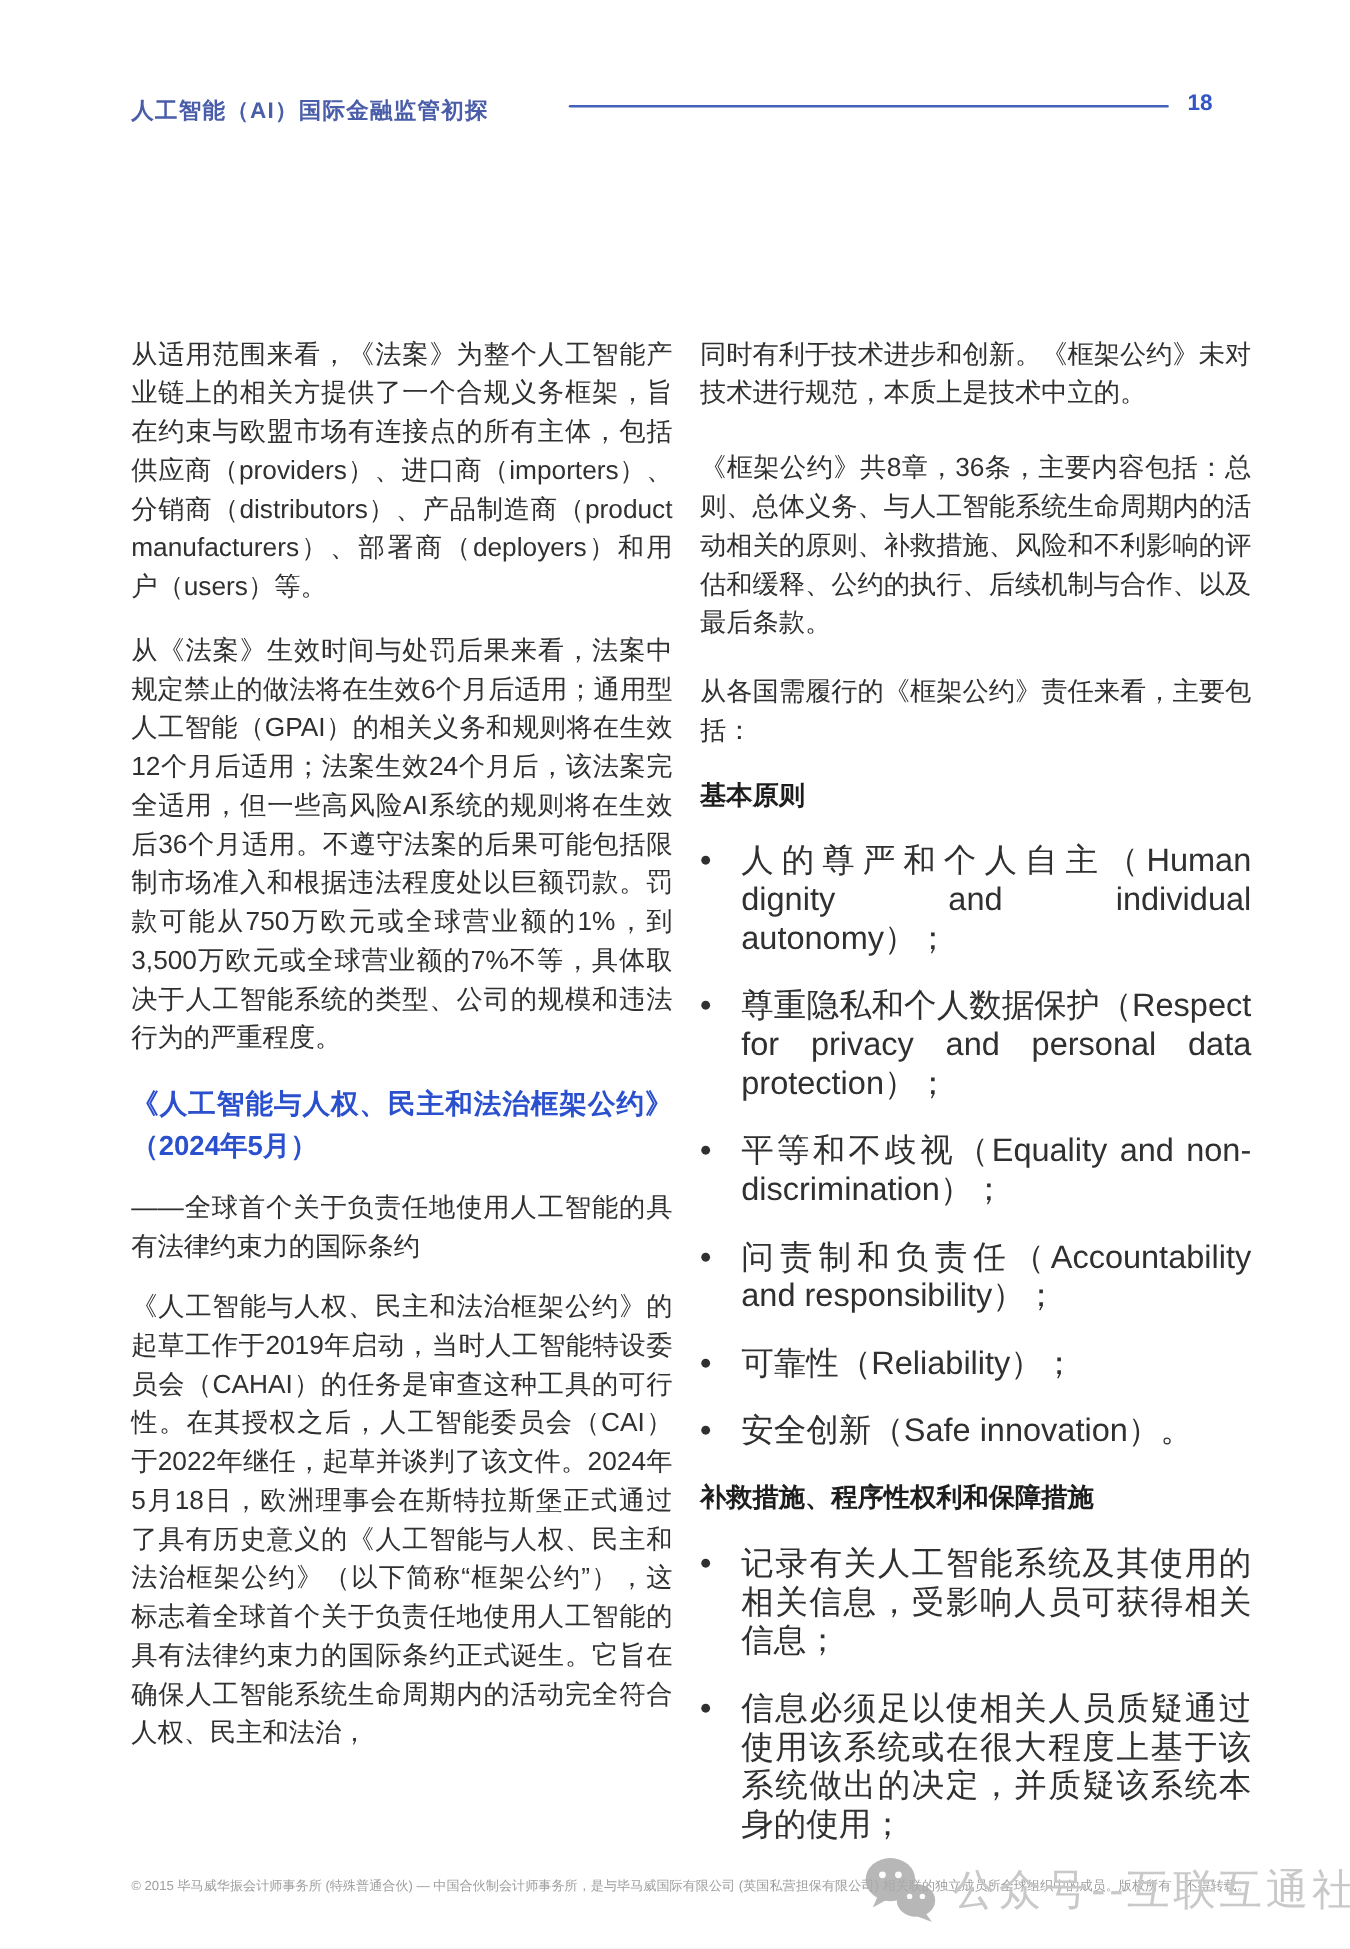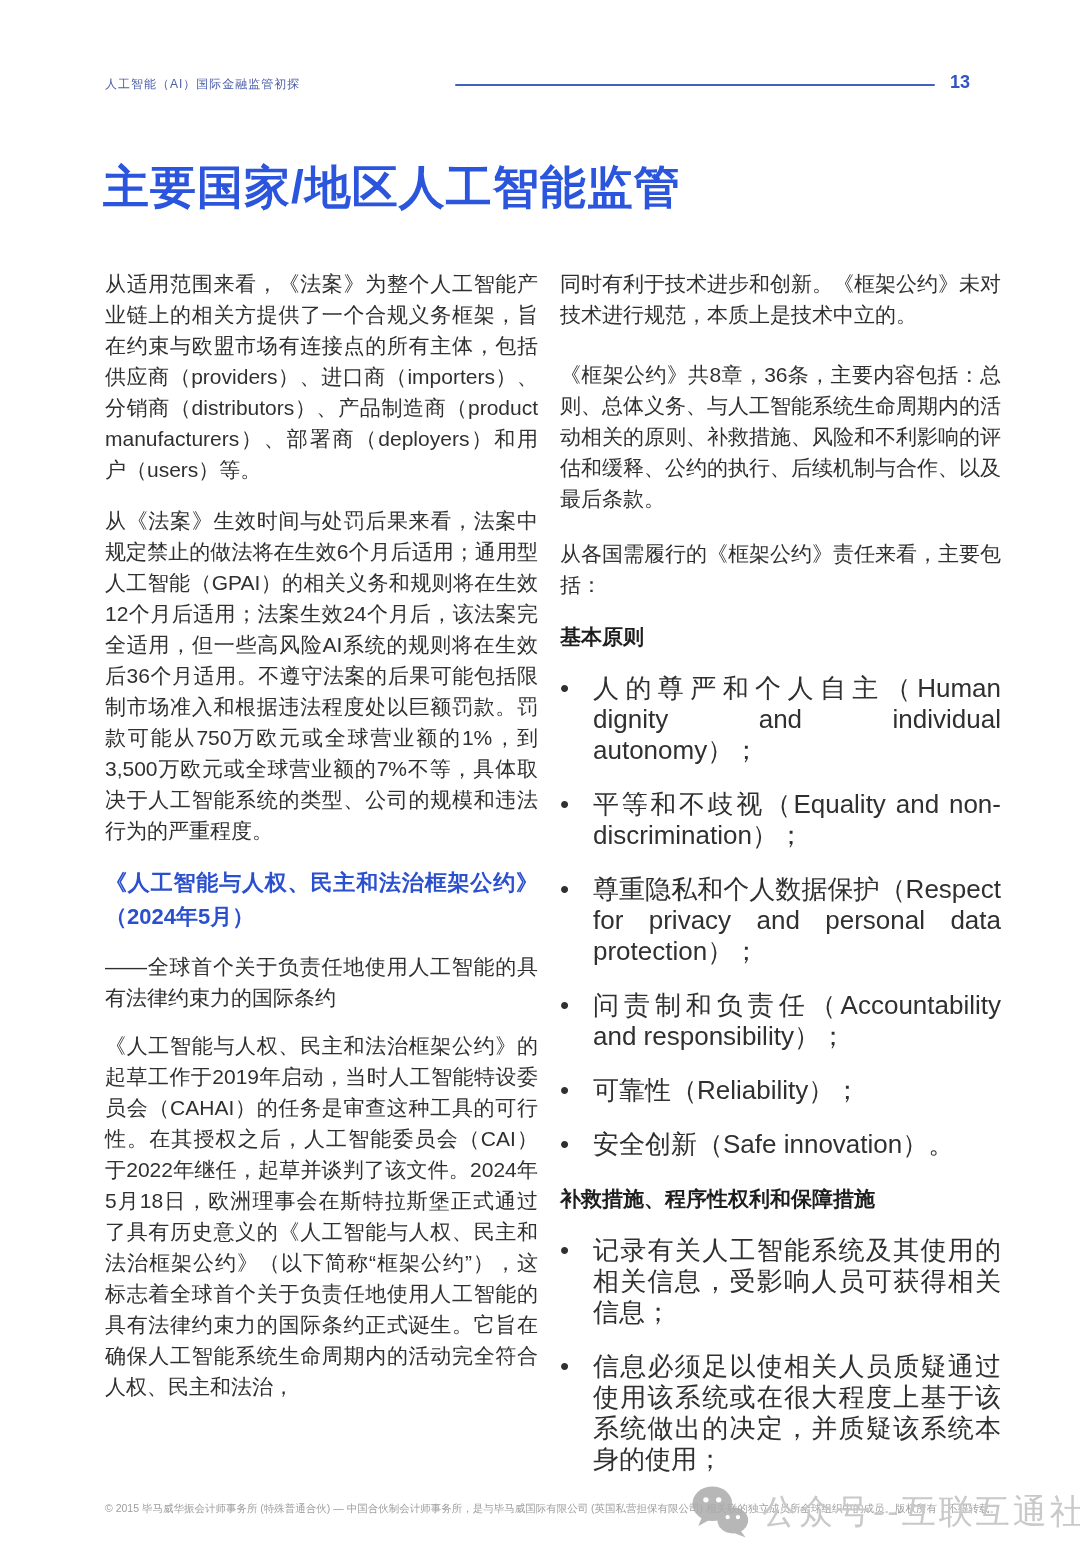--- a/index.html
+++ b/index.html
@@ -8,21 +8,21 @@
     width:1080px;height:1559px;
     margin:0 auto;
     background:#ffffff;
     font-family:"Liberation Sans","DejaVu Sans",sans-serif;
     color:#2f2f2f;
     overflow:hidden;
   }
   
   .hdr-title{
     position:absolute;left:105px;top:76px;
-    font-size:12px;font-weight:400;color:#4a5da9;letter-spacing:1px;
+    font-size:18px;font-weight:700;color:#4a5da9;letter-spacing:1px;
   }
   .hdr-rule{
     position:absolute;left:455px;top:84px;width:480px;height:2px;
     background:#4262b8;border-radius:1px;
   }
   .hdr-page{
     position:absolute;left:950px;top:72px;
     font-size:18px;font-weight:bold;color:#3254c5;
   }
   
@@ -79,23 +79,22 @@
     white-space:nowrap;
   }
 </style>
 </head>
 <body>
 
 <div class="page">
 
   <div class="hdr-title">人工智能（AI）国际金融监管初探</div>
   <div class="hdr-rule"></div>
-  <div class="hdr-page">13</div>
+  <div class="hdr-page">18</div>
 
-  <div class="h1">主要国家/地区人工智能监管</div>
 
   <div class="cols">
 
     <div class="col-left">
       <p class="body-p">从适用范围来看，《法案》为整个人工智能产业链上的相关方提供了一个合规义务框架，旨在约束与欧盟市场有连接点的所有主体，包括供应商（providers）、进口商（importers）、分销商（distributors）、产品制造商（product manufacturers）、部署商（deployers）和用户（users）等。</p>
       <p class="body-p">从《法案》生效时间与处罚后果来看，法案中规定禁止的做法将在生效6个月后适用；通用型人工智能（GPAI）的相关义务和规则将在生效12个月后适用；法案生效24个月后，该法案完全适用，但一些高风险AI系统的规则将在生效后36个月适用。不遵守法案的后果可能包括限制市场准入和根据违法程度处以巨额罚款。罚款可能从750万欧元或全球营业额的1%，到3,500万欧元或全球营业额的7%不等，具体取决于人工智能系统的类型、公司的规模和违法行为的严重程度。</p>
       <h2 class="sub-h2">《人工智能与人权、民主和法治框架公约》（2024年5月）</h2>
       <p class="body-p dash-p">——全球首个关于负责任地使用人工智能的具有法律约束力的国际条约</p>
       <p class="body-p">《人工智能与人权、民主和法治框架公约》的起草工作于2019年启动，当时人工智能特设委员会（CAHAI）的任务是审查这种工具的可行性。在其授权之后，人工智能委员会（CAI）于2022年继任，起草并谈判了该文件。2024年5月18日，欧洲理事会在斯特拉斯堡正式通过了具有历史意义的《人工智能与人权、民主和法治框架公约》（以下简称“框架公约”），这标志着全球首个关于负责任地使用人工智能的具有法律约束力的国际条约正式诞生。它旨在确保人工智能系统生命周期内的活动完全符合人权、民主和法治，</p>
     </div>
@@ -108,26 +107,26 @@
       <h3 class="bold-h3">基本原则</h3>
       <div class="blist">
 
           <div class="bullet">
             <span class="bmark"></span>
             <span class="btxt">人的尊严和个人自主（Human dignity and individual autonomy）；</span>
           </div>
 
           <div class="bullet">
             <span class="bmark"></span>
-            <span class="btxt">平等和不歧视（Equality and non-discrimination）；</span>
+            <span class="btxt">尊重隐私和个人数据保护（Respect for privacy and personal data protection）；</span>
           </div>
 
           <div class="bullet">
             <span class="bmark"></span>
-            <span class="btxt">尊重隐私和个人数据保护（Respect for privacy and personal data protection）；</span>
+            <span class="btxt">平等和不歧视（Equality and non-discrimination）；</span>
           </div>
 
 
           <div class="bullet">
             <span class="bmark"></span>
             <span class="btxt">问责制和负责任（Accountability and responsibility）；</span>
           </div>
 
           <div class="bullet">
             <span class="bmark"></span>

